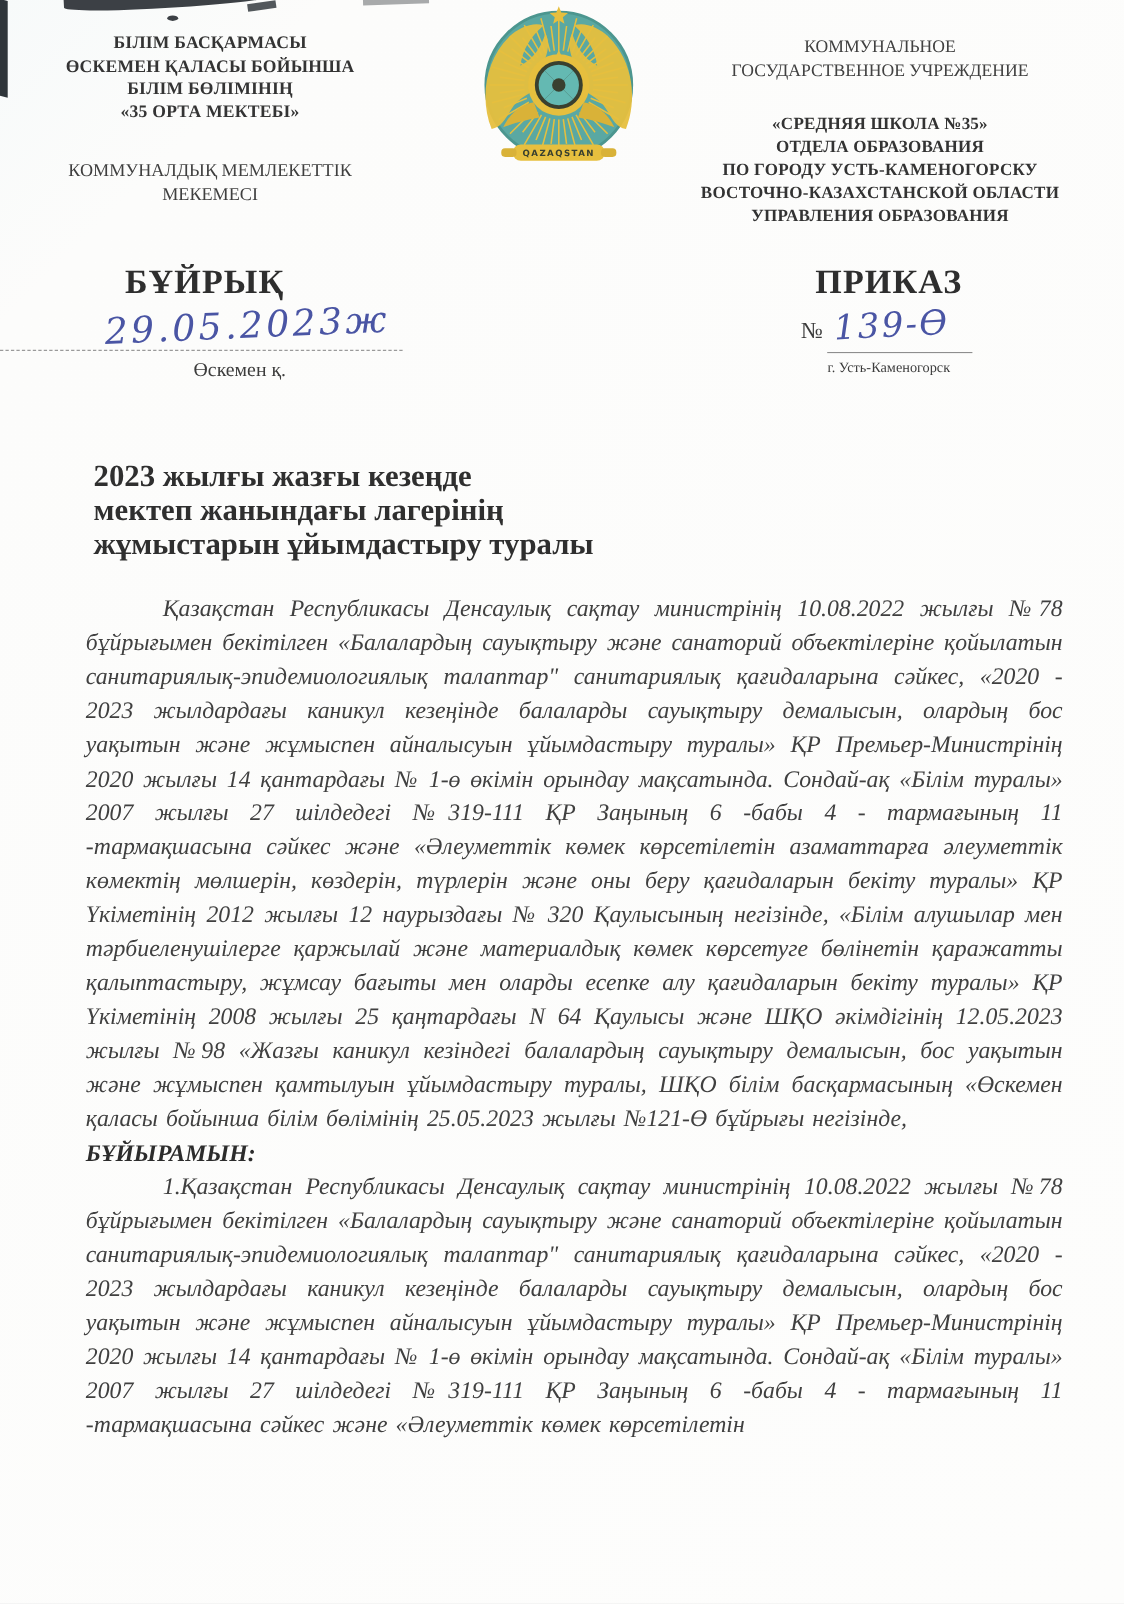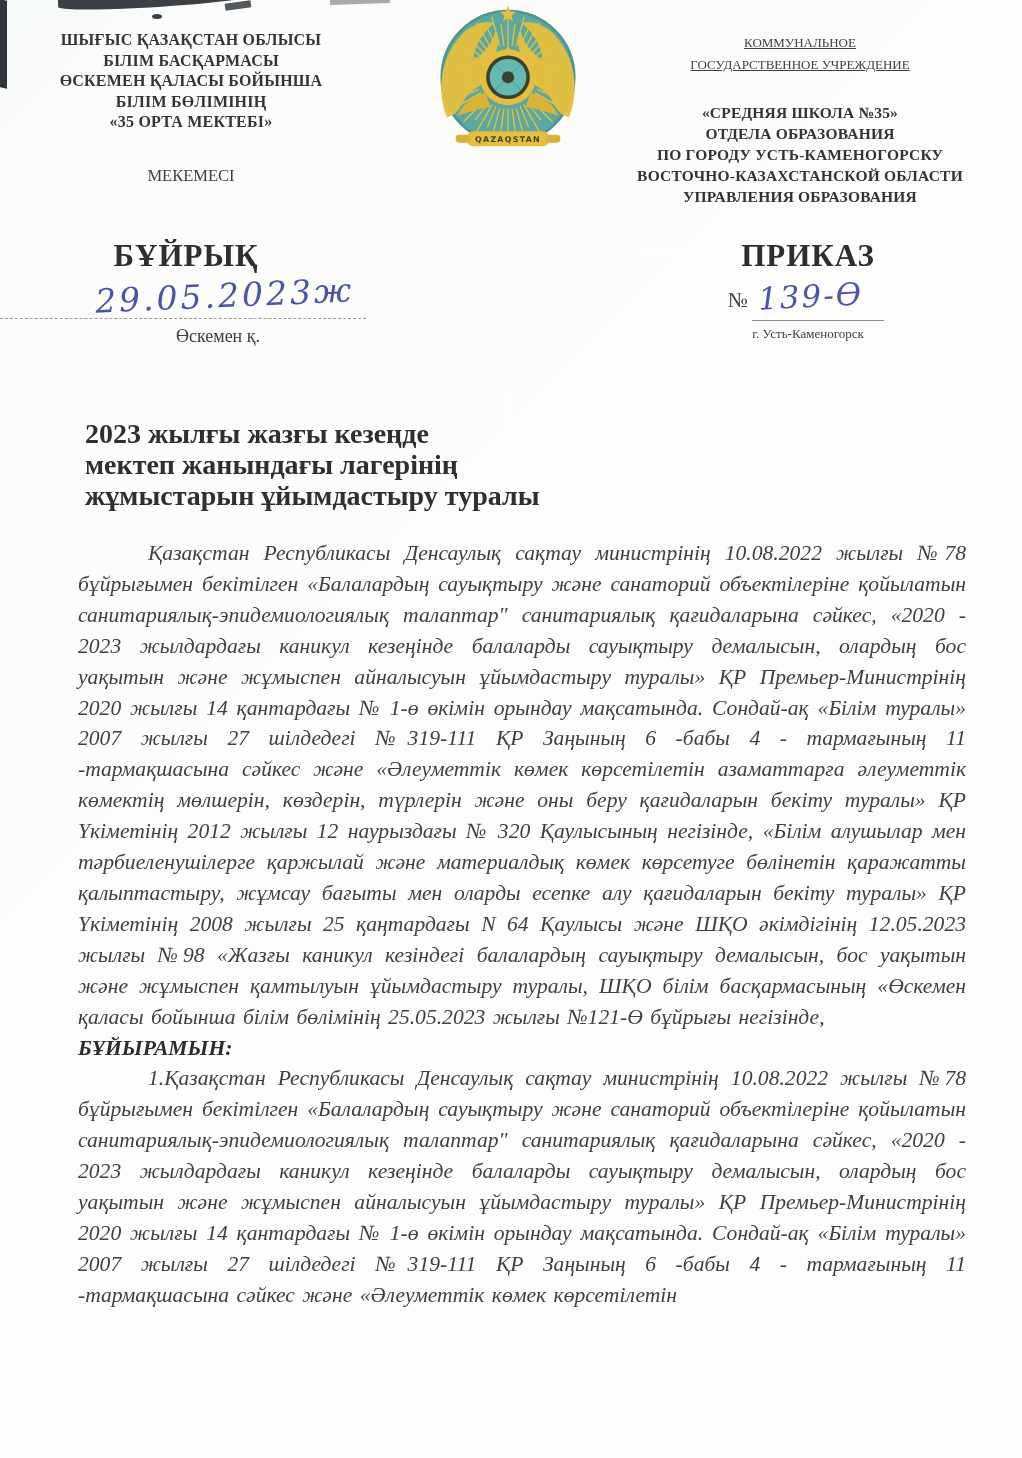--- a/index.html
+++ b/index.html
@@ -19,21 +19,21 @@
   .artifact.a2{left:58px;top:-6px;width:200px;height:13px;transform:rotate(-3deg);border-radius:0 0 60% 40%;opacity:.8;}
   .artifact.a3{left:225px;top:2px;width:26px;height:7px;transform:rotate(-8deg);opacity:.7;}
   .artifact.a4{left:152px;top:14px;width:10px;height:5px;border-radius:50%;opacity:.8;}
   .artifact.a5{left:330px;top:-2px;width:60px;height:6px;transform:rotate(-2deg);opacity:.35;}
 
   
   .hdr-left{position:absolute;left:28px;top:30px;width:326px;text-align:center;}
   .hdr-left .grp-bold{font-weight:bold;font-size:16px;line-height:20.5px;color:#343434;letter-spacing:.2px;}
   .hdr-left .grp-reg{margin-top:32px;font-size:16.5px;line-height:22px;color:#3f3f3f;}
   .hdr-right{position:absolute;left:598px;top:32px;width:404px;text-align:center;}
-  .hdr-right .grp-reg{font-size:13px;line-height:22px;color:#414141;text-decoration:underline;}
+  .hdr-right .grp-reg{font-size:16px;line-height:22px;color:#414141;}
   .hdr-right .grp-bold{margin-top:26px;font-weight:bold;font-size:15.5px;line-height:21px;color:#333;letter-spacing:.2px;}
 
   .emblem{position:absolute;left:420px;top:4px;width:176px;height:150px;}
 
   
   .order-left{position:absolute;left:0;top:238px;width:372px;text-align:center;}
   .order-right{position:absolute;left:606px;top:238px;width:404px;text-align:center;}
   .order-title{font-weight:bold;font-size:31px;letter-spacing:1px;color:#2e2e2e;}
   .hand{
     font-family:"DejaVu Serif","Liberation Serif",serif;
@@ -70,27 +70,27 @@
 <div class="page">
 
   <div class="artifact a1"></div>
   <div class="artifact a2"></div>
   <div class="artifact a3"></div>
   <div class="artifact a4"></div>
   <div class="artifact a5"></div>
 
   <div class="hdr-left">
     <div class="grp-bold">
-      <div>ШЫҒЫС ҚАЗАҚСТАН ОБЛЫСЫ</div>
       <div>БІЛІМ БАСҚАРМАСЫ</div>
       <div>ӨСКЕМЕН ҚАЛАСЫ БОЙЫНША</div>
       <div>БІЛІМ БӨЛІМІНІҢ</div>
       <div>«35 ОРТА МЕКТЕБІ»</div>
     </div>
     <div class="grp-reg">
+      <div>КОММУНАЛДЫҚ МЕМЛЕКЕТТІК</div>
       <div>МЕКЕМЕСІ</div>
     </div>
   </div>
 
   <div class="emblem">
     <svg width="176" height="150" viewBox="0 0 200 172">
       <circle cx="100" cy="84" r="76" fill="#5aa8a2"></circle>
       <circle cx="100" cy="84" r="76" fill="none" stroke="#4c968f" stroke-width="3"></circle>
       <g id="rays" stroke="#e6bf3e" stroke-width="1.6">
           <line x1="136" y1="84" x2="172" y2="84"></line>

